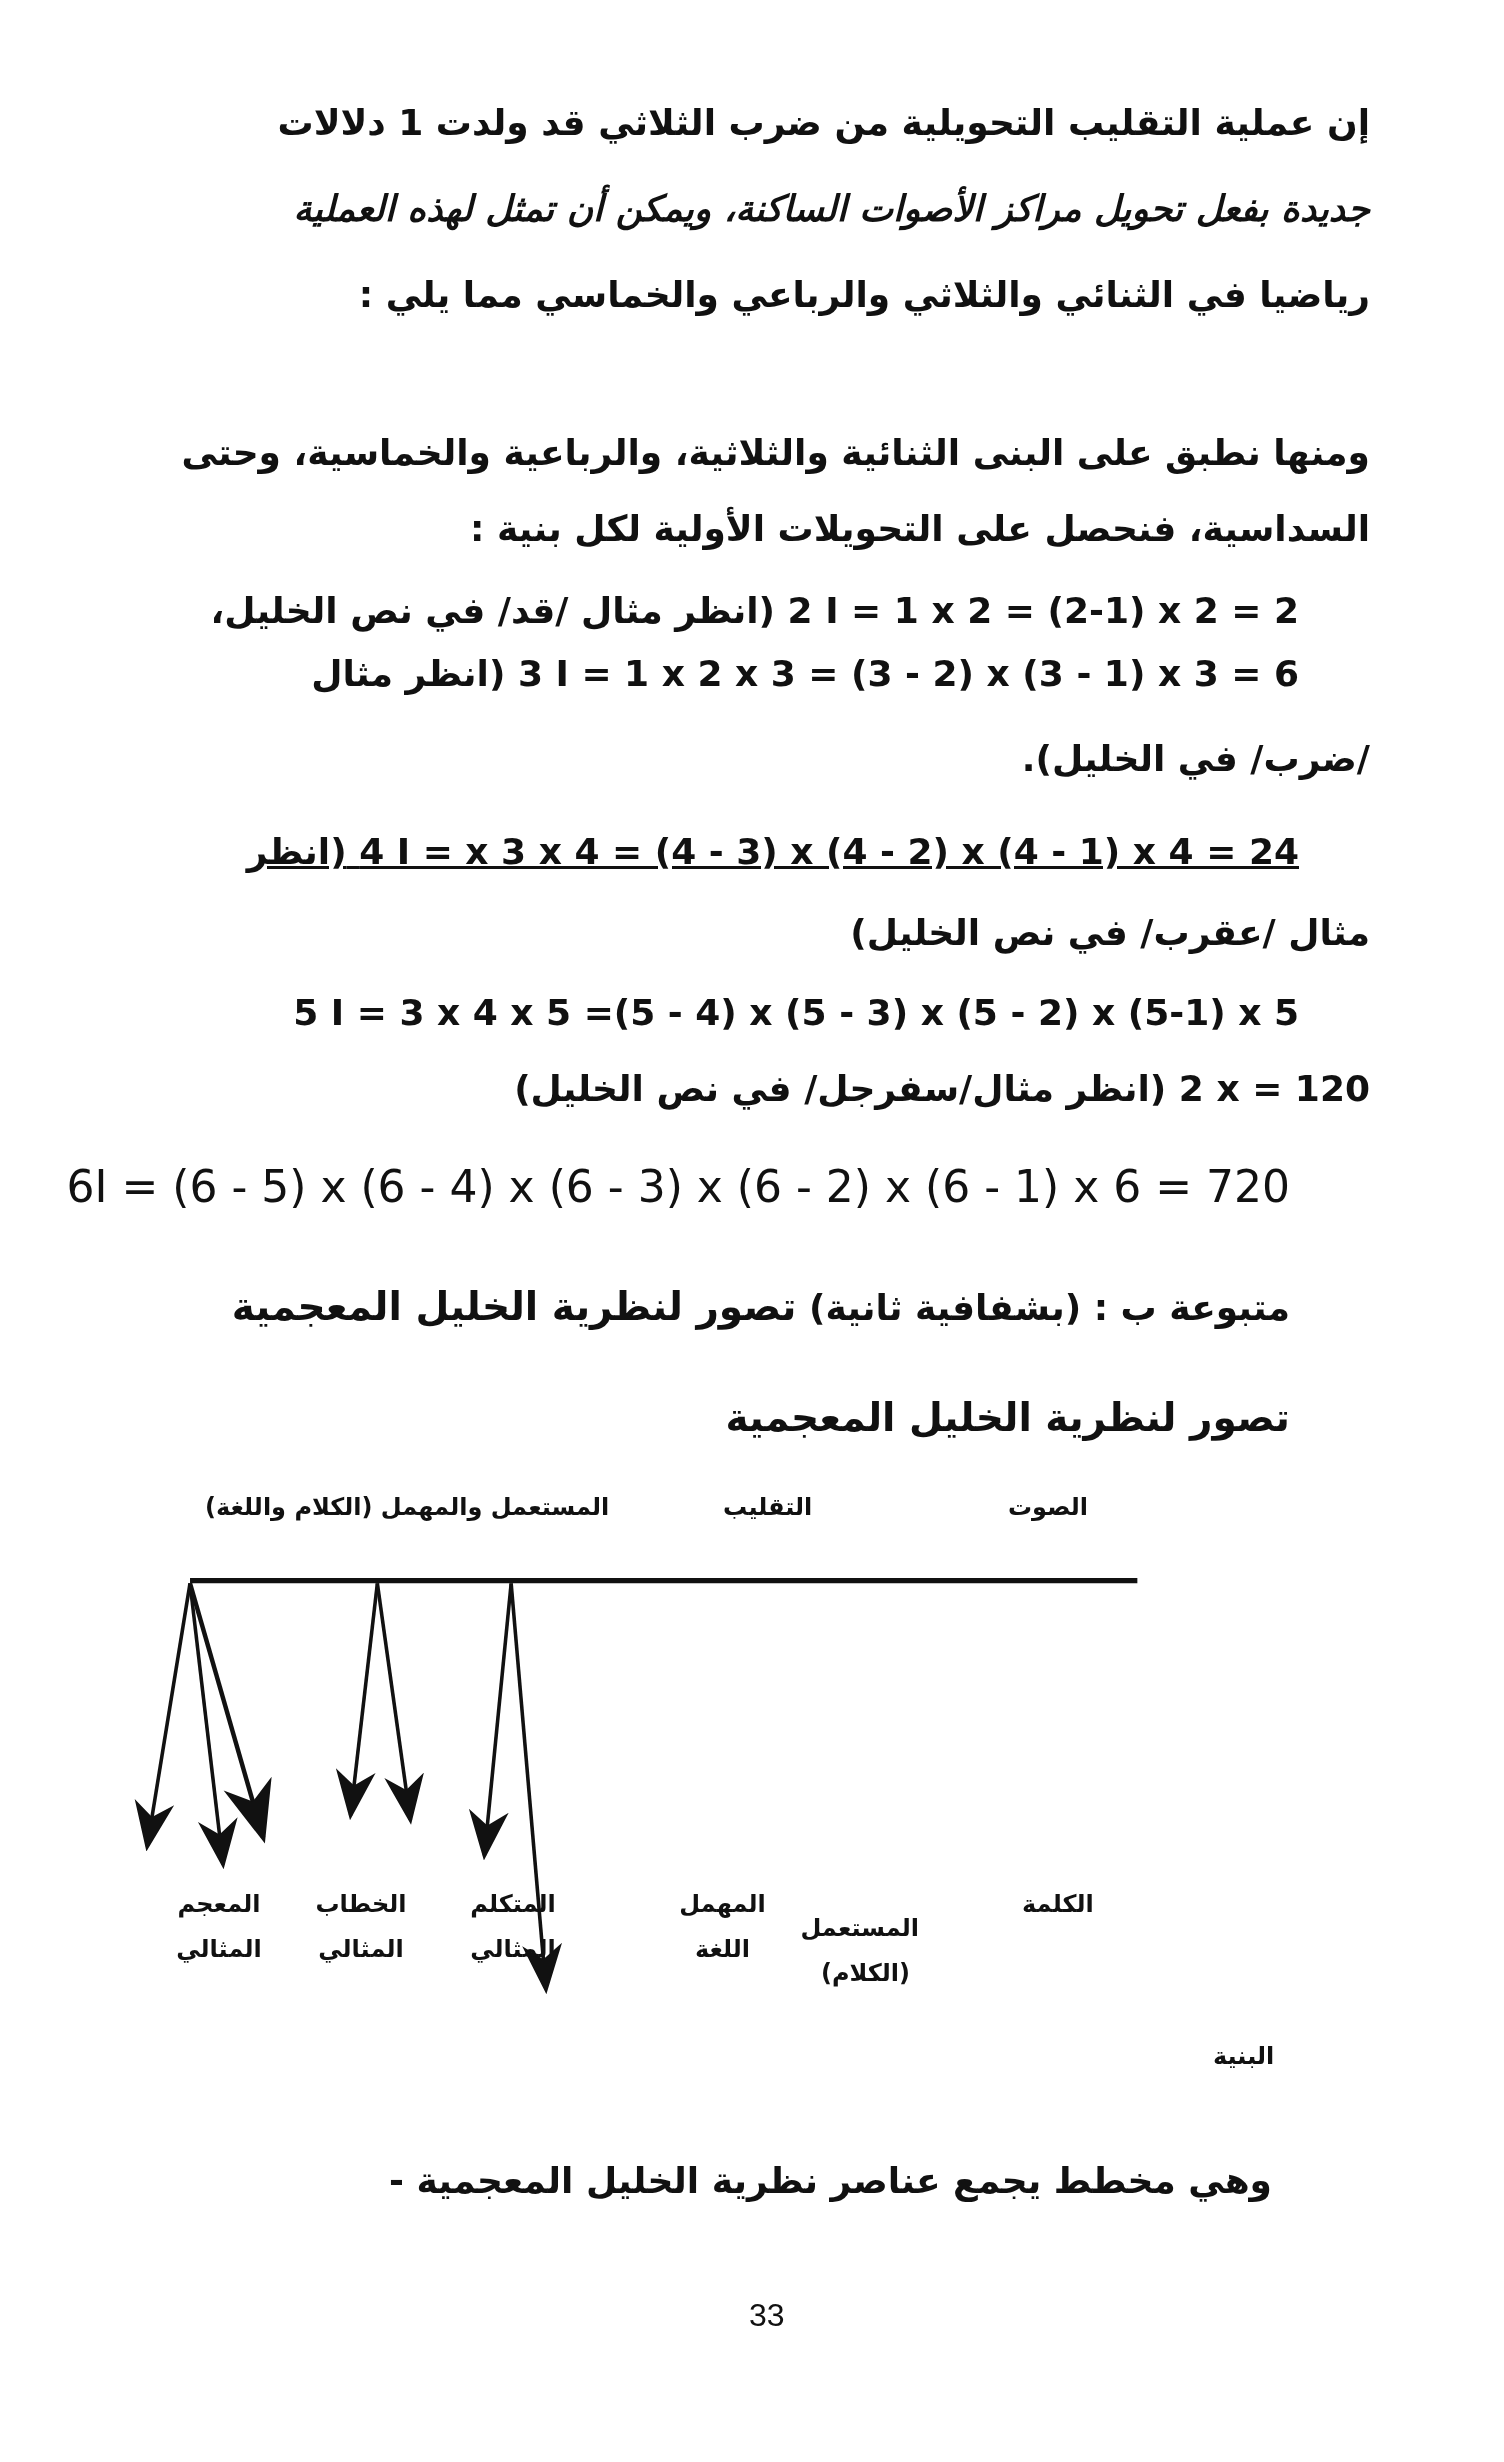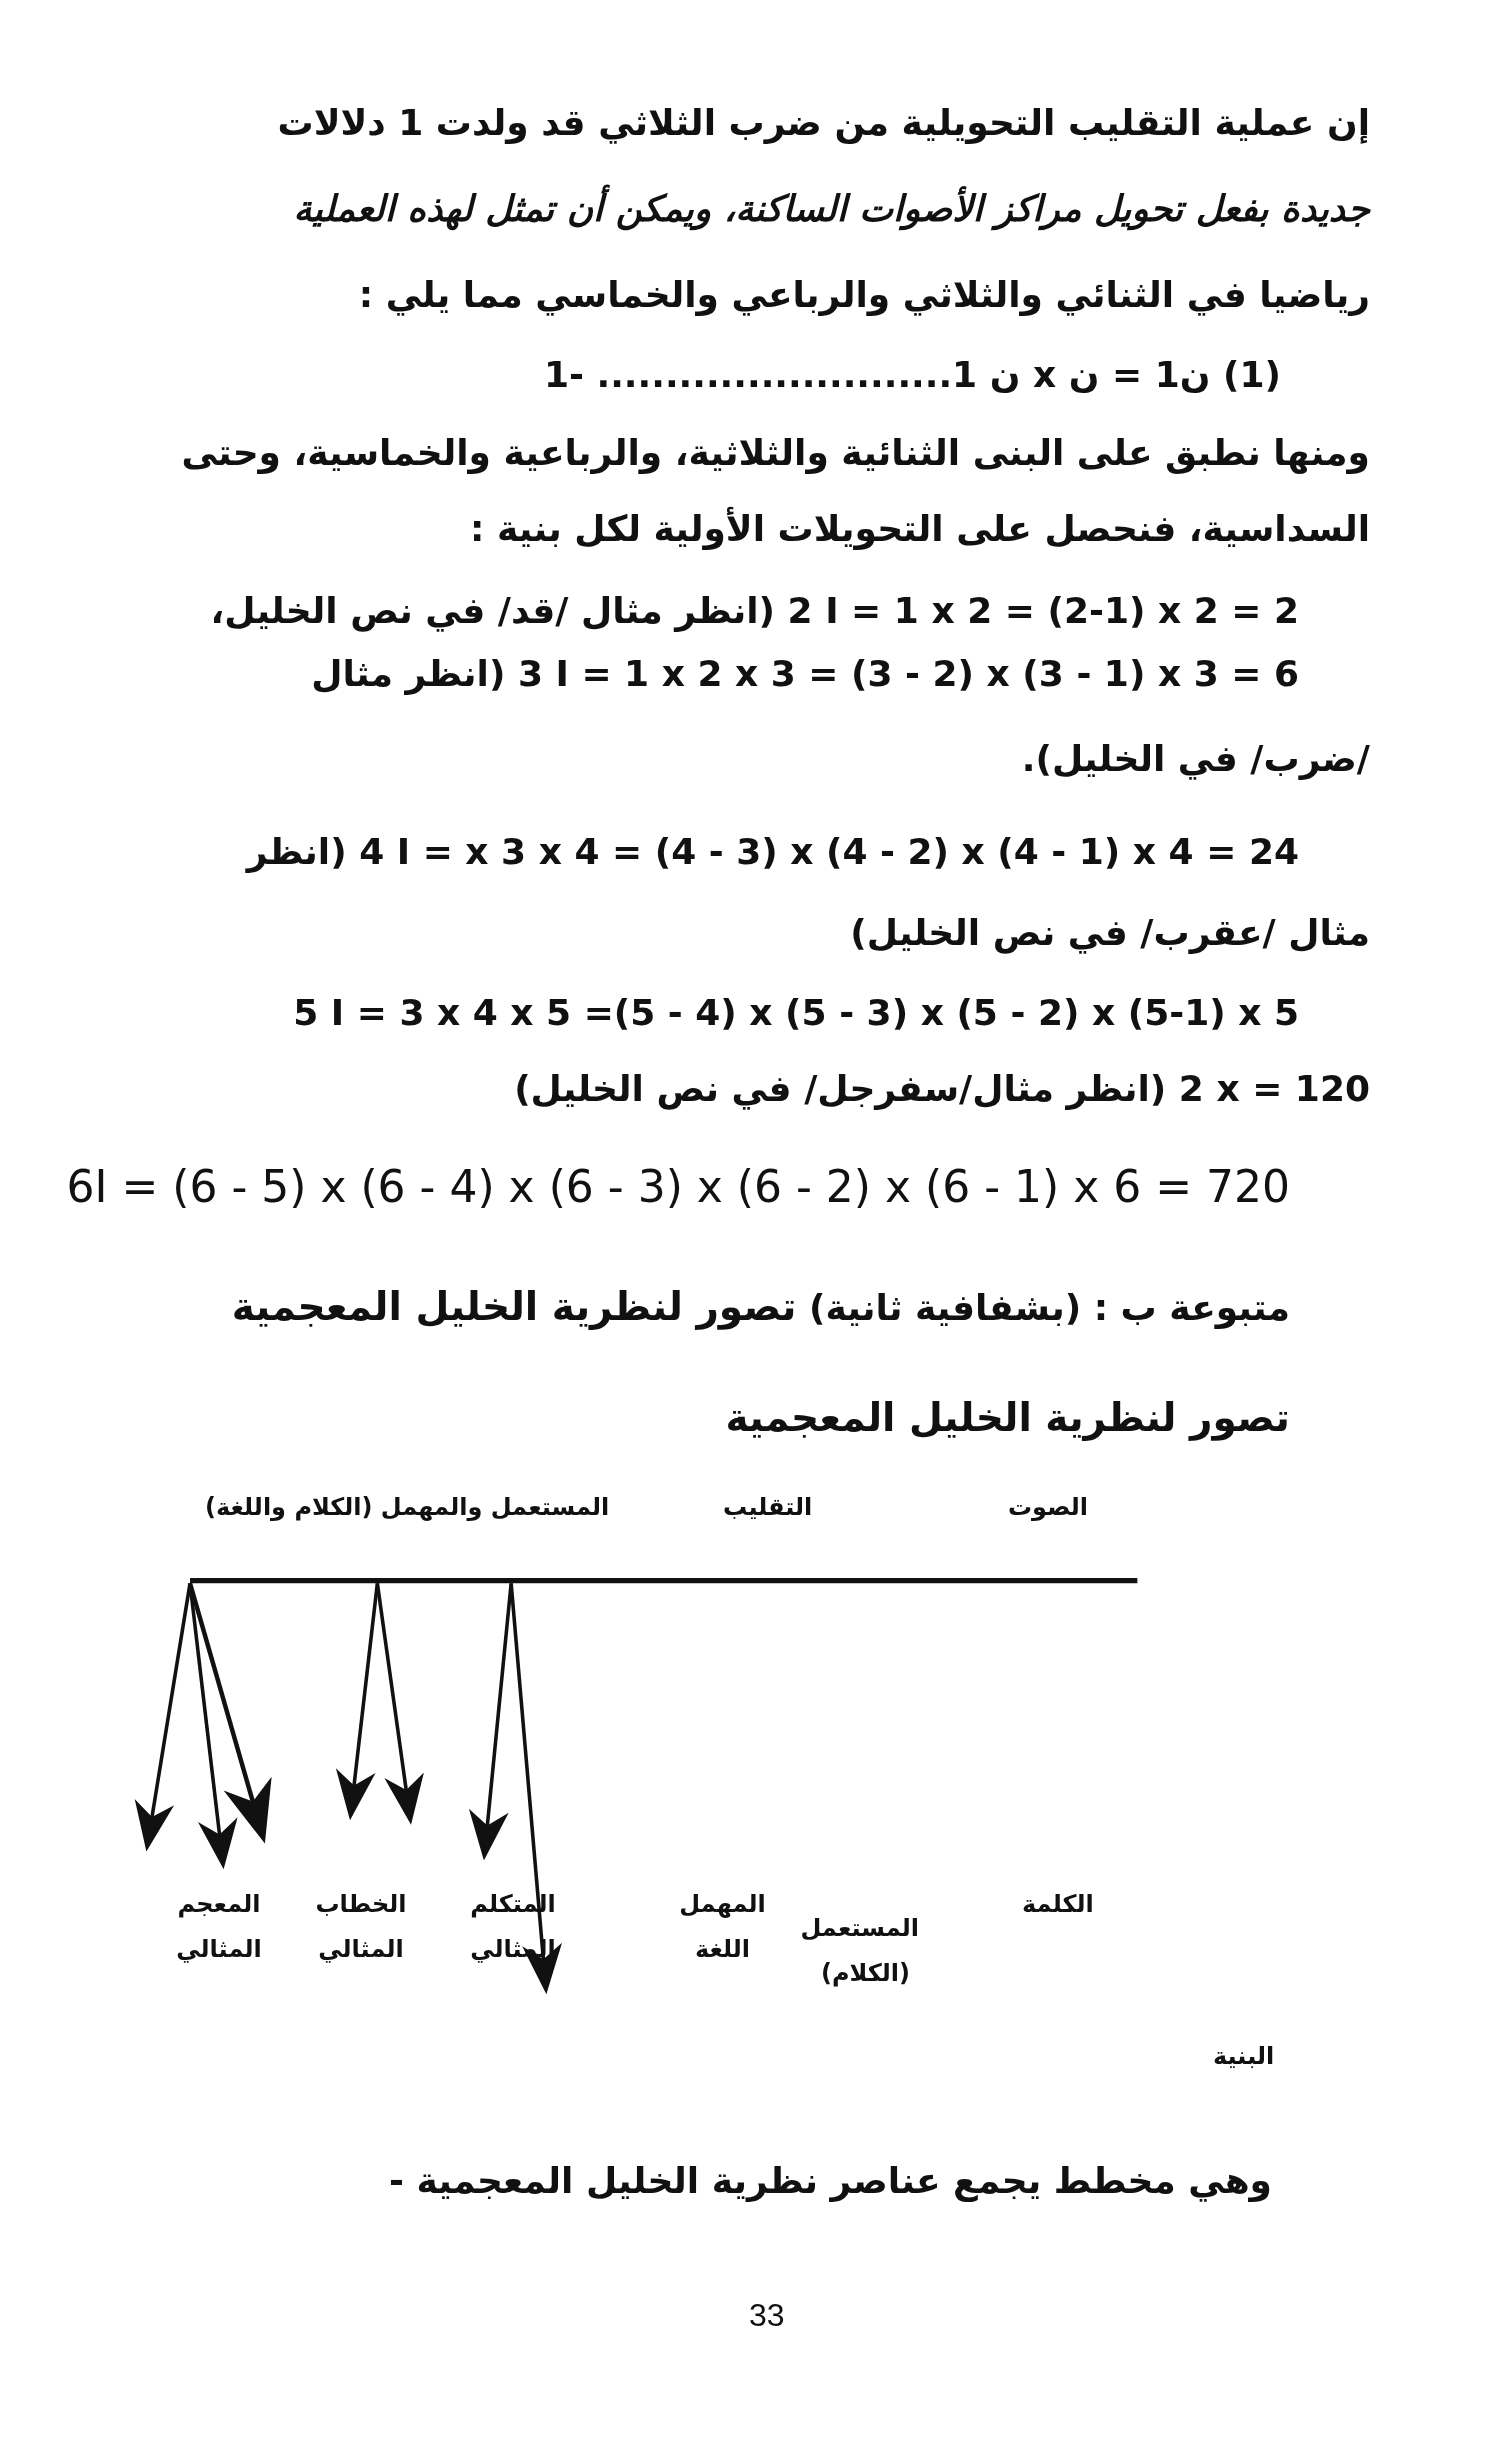--- a/index.html
+++ b/index.html
@@ -26,40 +26,36 @@
 </style>
 </head>
 <body>
 
 <div class="page">
 
   <div class="ar right" style="top:80px;">إن عملية التقليب التحويلية من ضرب الثلاثي قد ولدت 1 دلالات</div>
   <div class="ar right" style="top:166px;font-style:italic;">جديدة بفعل تحويل مراكز الأصوات الساكنة، ويمكن أن تمثل لهذه العملية</div>
   <div class="ar right" style="top:252px;">رياضيا في الثنائي والثلاثي والرباعي والخماسي مما يلي :</div>
 
-  <div class="formula" style="right:223px; top:348px; line-height:54px;">
-    <span>(1)</span>
-    <span>ن1 = ن x ن 1.......................... -1</span>
-  </div>
 
   <div class="ar right" style="top:410px;">ومنها نطبق على البنى الثنائية والثلاثية، والرباعية والخماسية، وحتى</div>
   <div class="ar right" style="top:486px;">السداسية، فنحصل على التحويلات الأولية لكل بنية :</div>
 
   <div class="formula" style="right:205px; top:584px; line-height:54px;">
     <span class="ltr">2 I = 1 x 2 = (2-1) x 2 = 2</span>
     <span>(انظر مثال /قد/ في نص الخليل،</span>
   </div>
 
   <div class="formula" style="right:205px; top:647px; line-height:54px;">
     <span class="ltr">3 I = 1 x 2 x 3 = (3 - 2) x (3 - 1) x 3 = 6</span>
     <span>(انظر مثال</span>
   </div>
   <div class="formula" style="right:134px; top:732px; line-height:54px;">/ضرب/ في الخليل).</div>
 
-  <div class="formula" style="right:205px; top:825px; line-height:54px;">
+  <div class="formula" style="right:205px; top:825px; line-height:54px;text-decoration:underline;">
     <span class="ltr">4 I = x 3 x 4 = (4 - 3) x (4 - 2) x (4 - 1) x 4 = 24</span>
     <span>(انظر</span>
   </div>
   <div class="formula" style="right:134px; top:906px; line-height:54px;">مثال /عقرب/ في نص الخليل)</div>
 
   <div class="formula" style="right:205px; top:986px; line-height:54px;">
     <span class="ltr">5 I = 3 x 4 x 5 =(5 - 4) x (5 - 3) x (5 - 2) x (5-1) x 5</span>
   </div>
   <div class="formula" style="right:134px; top:1062px; line-height:54px;">
     <span class="ltr">2 x = 120</span>

